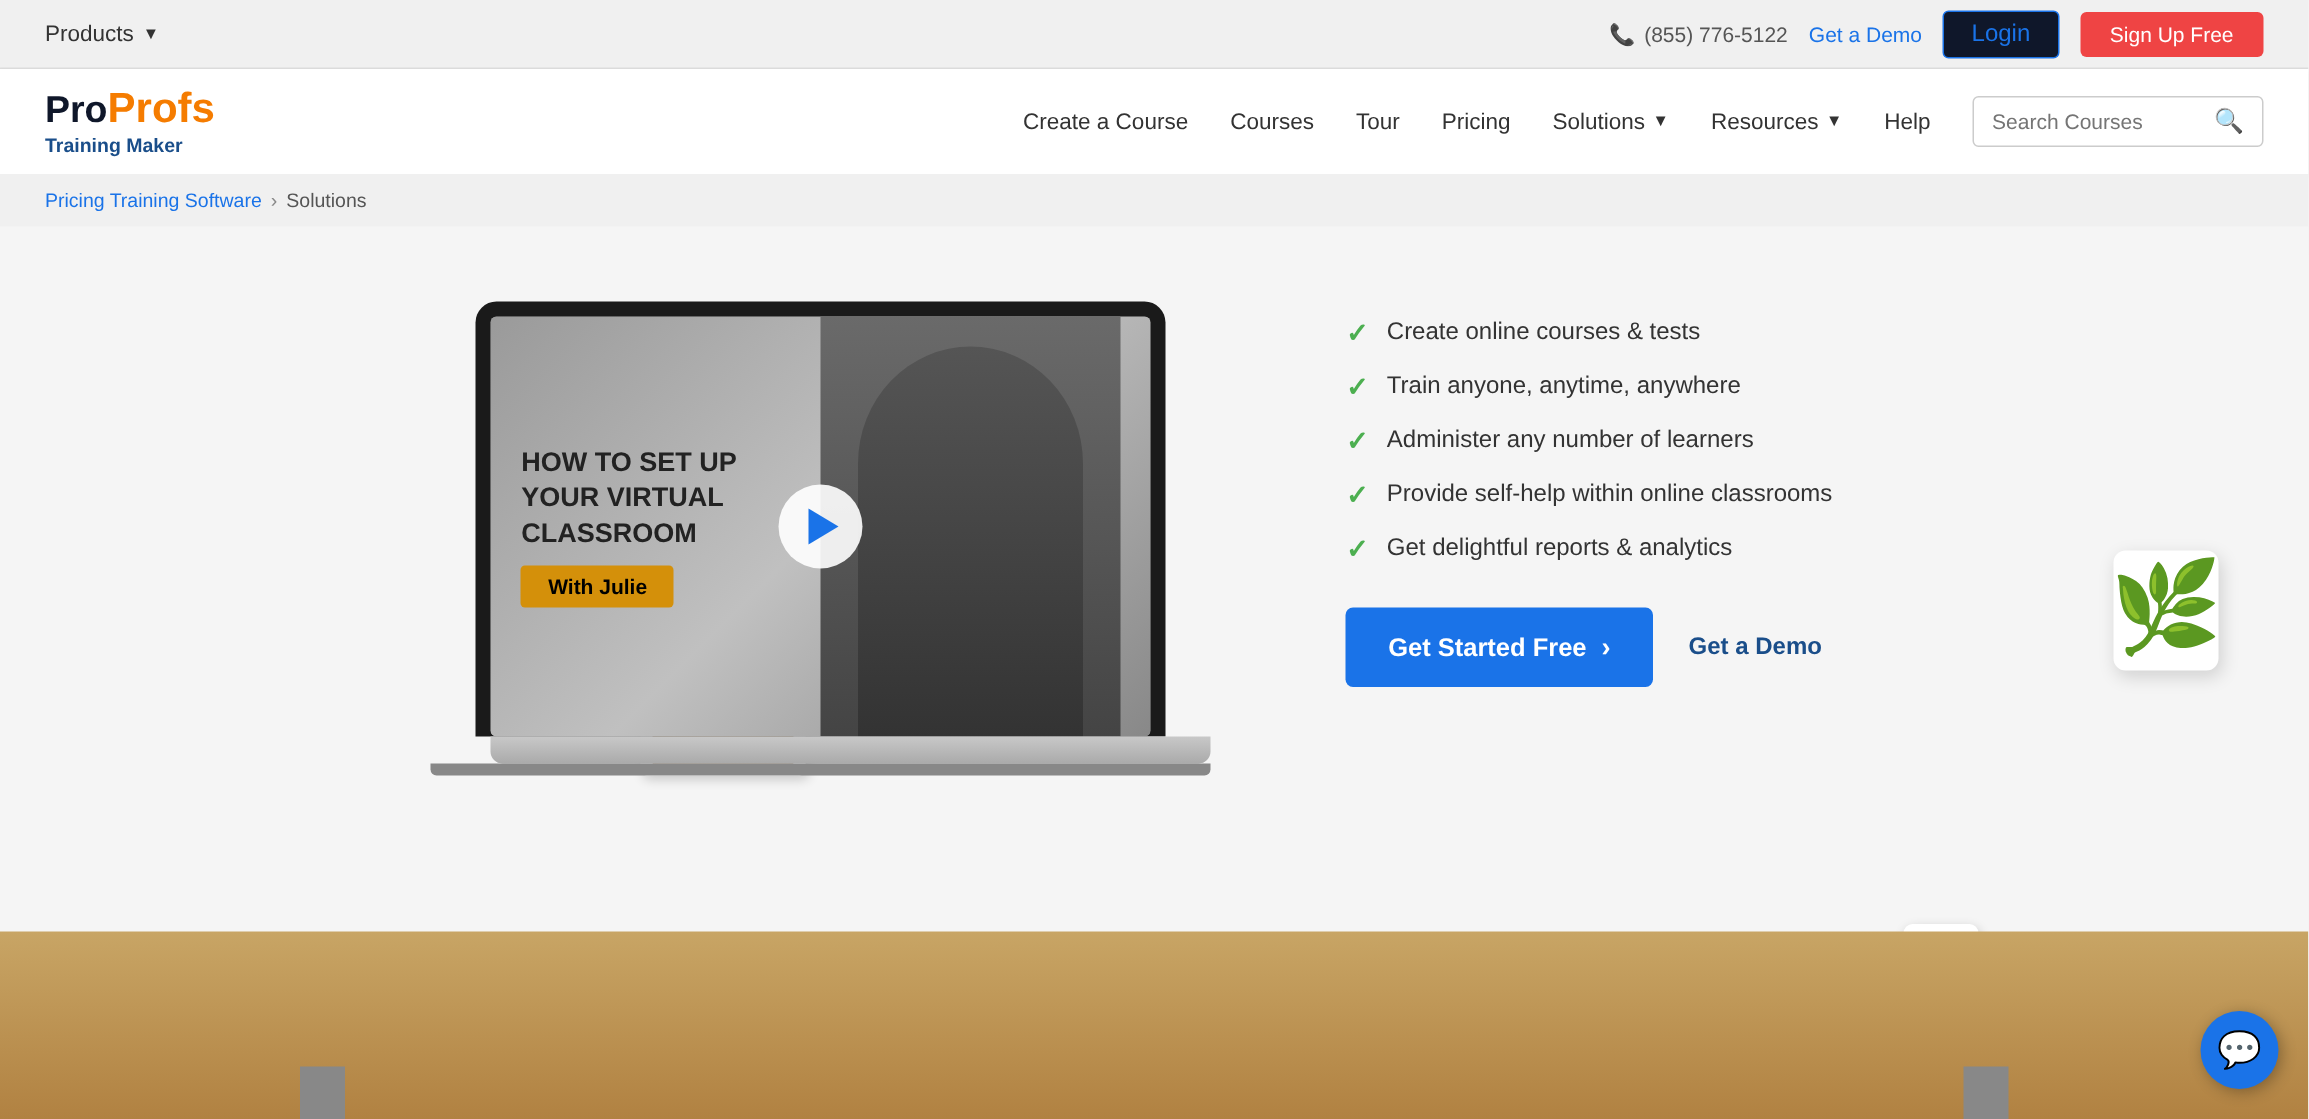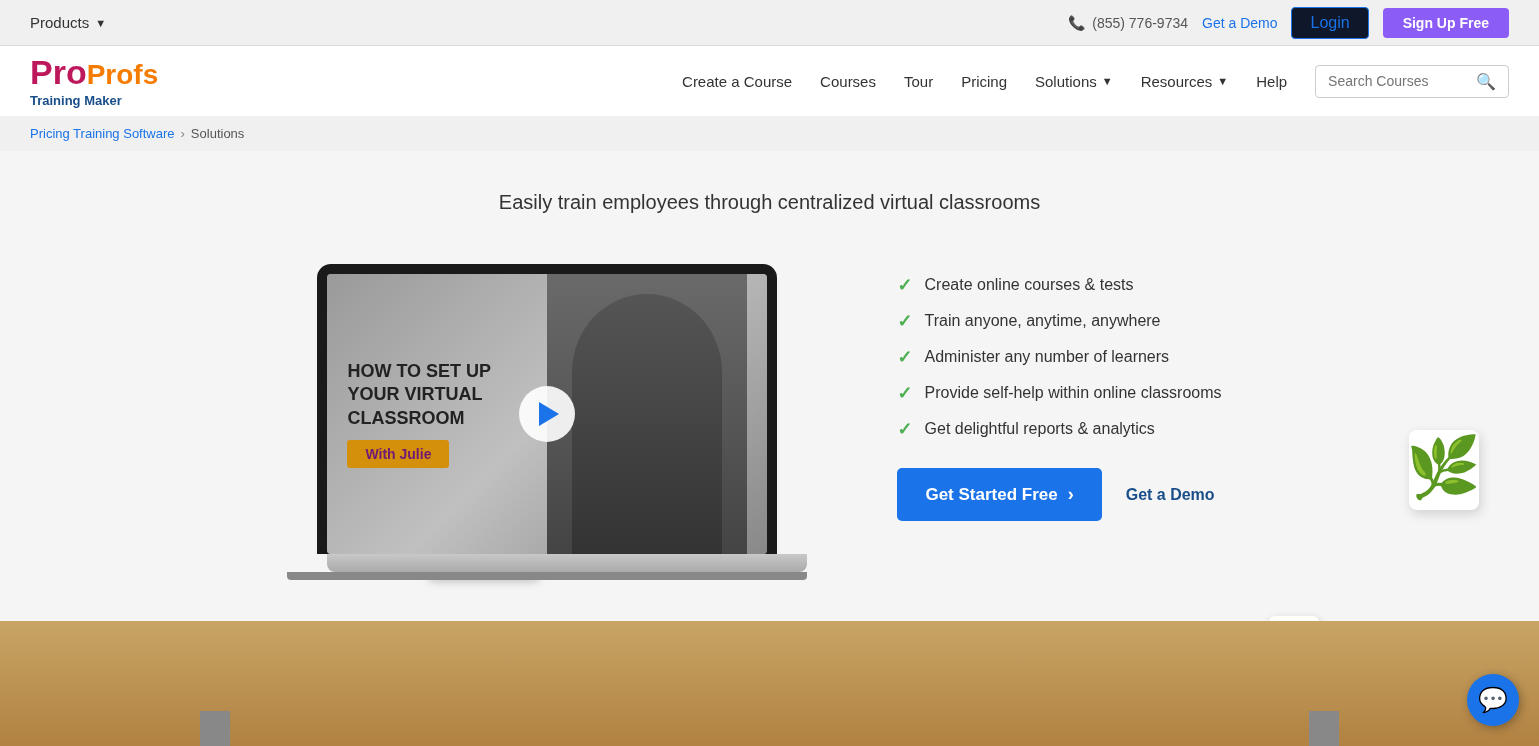--- a/index.html
+++ b/index.html
@@ -21,36 +21,36 @@
       background: none; border: none; font-size: 15px; color: #333;
       cursor: pointer; display: flex; align-items: center; gap: 4px;
     }
     .phone-area { display: flex; align-items: center; gap: 6px; color: #555; font-size: 14px; }
     .get-demo-link { color: #1a73e8; font-size: 14px; cursor: pointer; text-decoration: none; }
     .login-btn {
       border: 1.5px solid #1a73e8; background: #0f172a; color: #1a73e8;
       padding: 6px 18px; border-radius: 4px; font-size: 16px; cursor: pointer;
     }
     .signup-btn {
-      background: #8b5cf6; color: white; border: none;
-      padding: 7px 20px; border-radius: 4px; font-size: 14px; cursor: pointer; font-weight: bold;
+      background: #ef4444; color: white; border: none;
+      padding: 7px 20px; border-radius: 4px; font-size: 14px; cursor: pointer; font-weight: normal;
     }
 
     
     .nav-bar {
       background: white;
       height: 70px;
       display: flex;
       align-items: center;
       justify-content: space-between;
       padding: 0 30px;
       box-shadow: 0 2px 4px rgba(0,0,0,0.08);
     }
     .logo { display: flex; flex-direction: column; line-height: 1.1; }
-    .logo-pro { color: #be185d; font-size: 34px; font-weight: 900; display: inline; }
+    .logo-pro { color: #0f172a; font-size: 25px; font-weight: 900; display: inline; }
     .logo-profs { color: #f57c00; font-size: 28px; font-weight: 900; display: inline; }
     .logo-sub { color: #1a4e8a; font-size: 13px; font-weight: bold; margin-top: 2px; }
     .nav-links { display: flex; align-items: center; gap: 28px; }
     .nav-link {
       color: #333; font-size: 15px; cursor: pointer; text-decoration: none;
       padding: 4px 0; white-space: nowrap;
     }
     .nav-link-dropdown { display: flex; align-items: center; gap: 3px; }
     .search-box {
       border: 1.5px solid #ccc; border-radius: 4px; padding: 6px 12px;
@@ -127,21 +127,21 @@
     }
     .video-overlay-text {
       text-align: left;
       z-index: 2;
     }
     .video-title {
       font-size: 18px; font-weight: 900; color: #222; line-height: 1.3;
       text-transform: uppercase;
     }
     .video-with {
-      background: #d4900a; color: #701a75;
+      background: #d4900a; color: #000000;
       padding: 6px 18px; margin-top: 10px; font-size: 14px; font-weight: bold;
       border-radius: 3px; display: inline-block;
     }
     .play-btn {
       position: absolute;
       top: 50%; left: 50%;
       transform: translate(-50%, -50%);
       width: 56px; height: 56px;
       background: rgba(255,255,255,0.9);
       border-radius: 50%;
@@ -324,21 +324,21 @@
 <div class="top-bar">
   <div class="top-bar-left">
     <button class="products-btn">
       <span>Products</span>
       <span class="chevron">▼</span>
     </button>
   </div>
   <div class="top-bar-right">
     <div class="phone-area">
       <span>📞</span>
-      <span>(855) 776-9734</span>
+      <span>(855) 776-5122</span>
     </div>
     <a class="get-demo-link">Get a Demo</a>
     <button class="login-btn">Login</button>
     <button class="signup-btn">Sign Up Free</button>
   </div>
 </div>
 
 <div class="nav-bar">
   <div class="logo">
     <div>
@@ -368,21 +368,20 @@
 </div>
 
 <div class="breadcrumb">
   <a>Pricing Training Software</a>
   <span class="breadcrumb-sep">›</span>
   <span class="breadcrumb-current">Solutions</span>
 </div>
 
 <div class="hero-wrapper">
   <div class="hero">
-    <div class="hero-subtitle">Easily train employees through centralized virtual classrooms</div>
 
     <div class="hero-content">
 
       <div class="laptop-area">
 
         <div class="dog-photo">
           <div class="dog-inner"></div>
         </div>
 
         <div class="laptop-frame">

